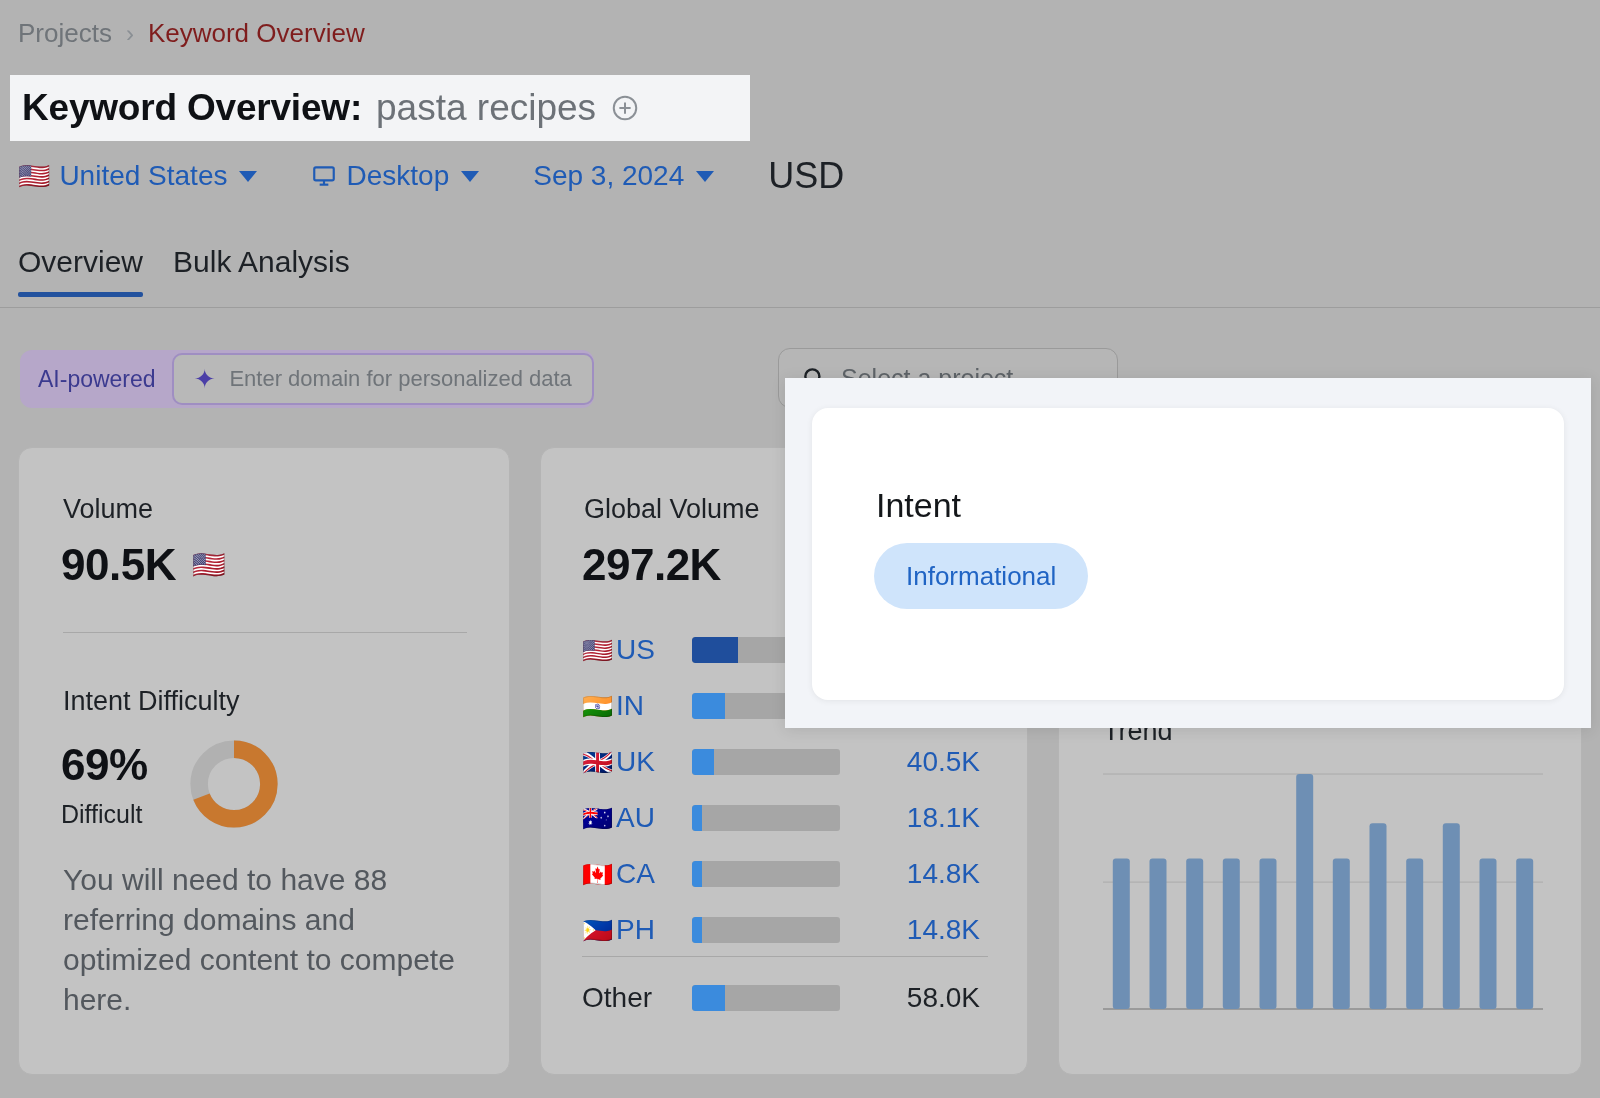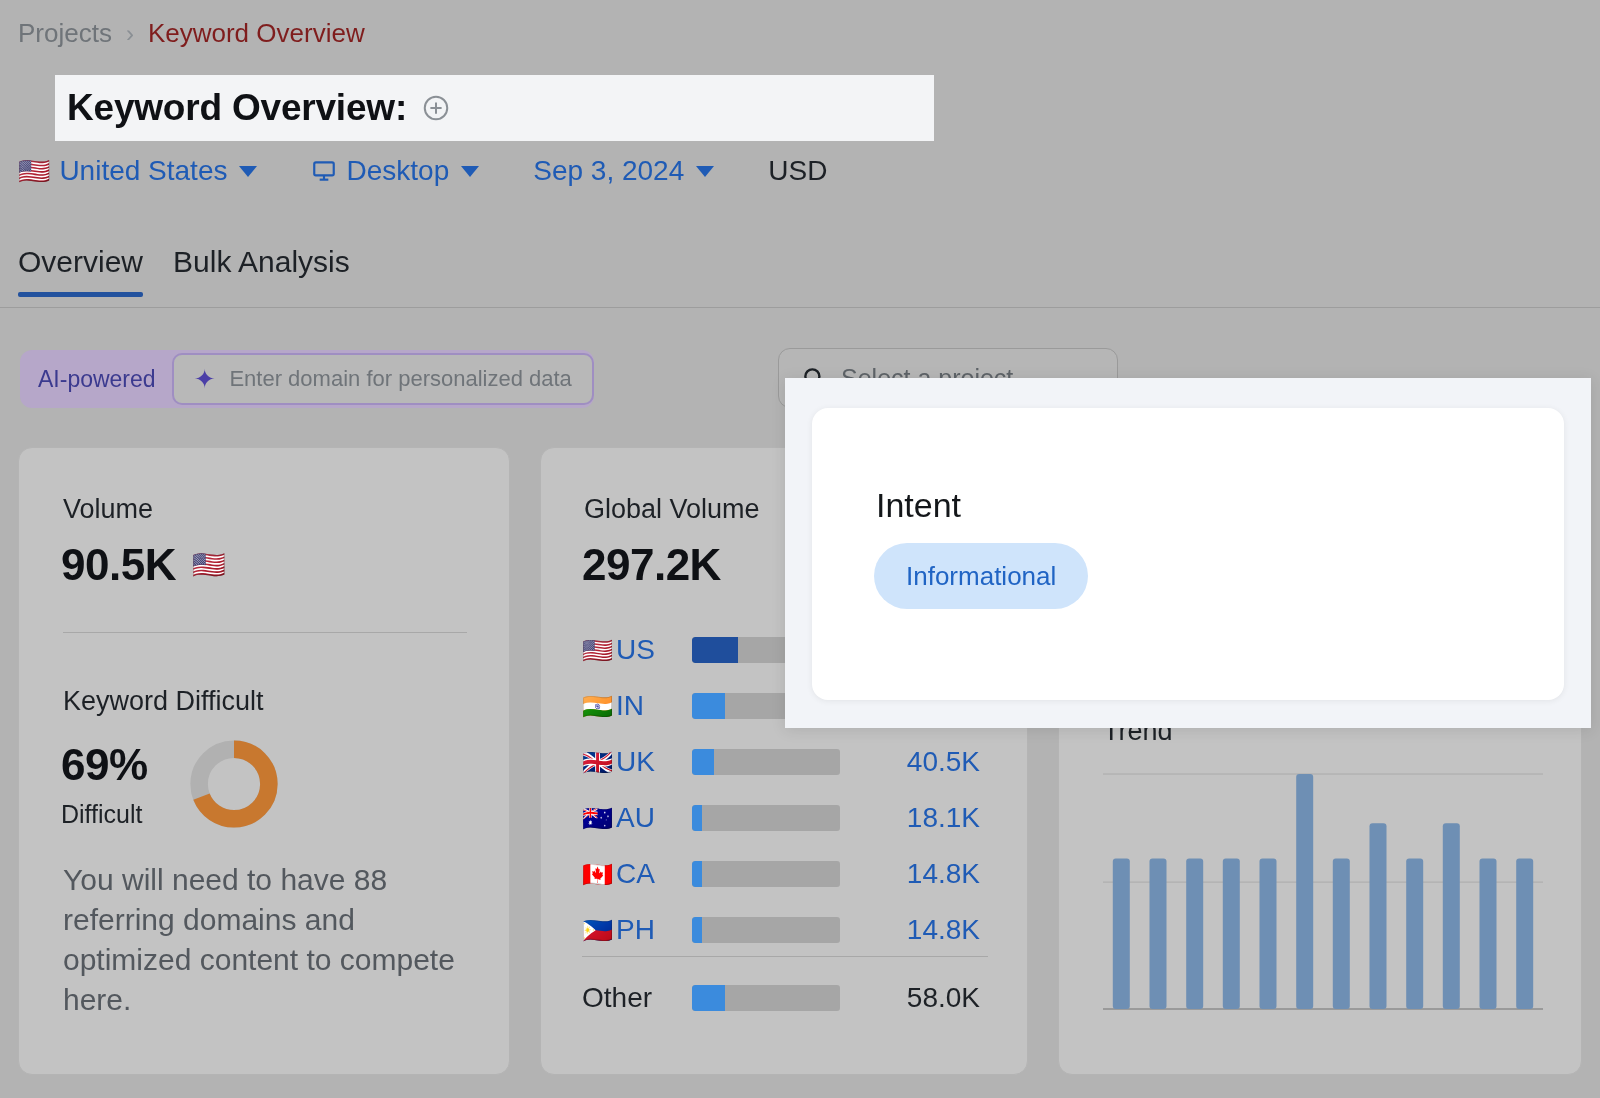--- a/index.html
+++ b/index.html
@@ -10,31 +10,31 @@
     -webkit-font-smoothing:antialiased;
   }
 
   
   .breadcrumb{position:absolute;left:18px;top:18px;display:flex;align-items:center;gap:14px;font-size:26px;}
   .bc-projects{color:#6f7479;}
   .bc-sep{color:#8a8f94;font-size:24px;line-height:1;}
   .bc-current{color:#7f1d1d;}
 
   
-  .title-wrap{position:absolute;left:10px;top:75px;width:879px;height:66px;background:#f3f4f6;display:flex;align-items:center;padding-left:12px;box-sizing:border-box;margin-left:45px;}
+  .title-wrap{position:absolute;left:10px;top:75px;width:740px;height:66px;background:#f3f4f6;display:flex;align-items:center;padding-left:12px;box-sizing:border-box;}
   .title-strong{font-size:37px;font-weight:bold;color:#0f1115;letter-spacing:-0.2px;}
   .title-kw{font-size:37px;color:#6d7278;margin-left:14px;}
   .plus-icon{margin-left:14px;width:30px;height:30px;color:#8b9096;display:inline-flex;align-items:center;justify-content:center;}
 
   
   .filters{position:absolute;left:18px;top:155px;display:flex;align-items:center;}
   .filter{display:flex;align-items:center;gap:9px;color:#1f5bb5;font-size:28px;margin-right:54px;}
   .filter .flag{font-size:26px;line-height:1;}
   .caret{width:0;height:0;border-left:9px solid transparent;border-right:9px solid transparent;border-top:11px solid #1f5bb5;margin-left:3px;}
-  .usd{color:#1d2126;font-size:28px;}
+  .usd{color:#1d2126;font-size:36px;}
   .monitor-ico{display:inline-block;width:26px;height:26px;color:#1f5bb5;}
 
   
   .tabs{position:absolute;left:18px;top:245px;display:flex;gap:30px;align-items:flex-end;}
   .tab{font-size:30px;color:#1d2126;padding-bottom:18px;position:relative;}
   .tab.active{font-weight:normal;}
   .tab.active:after{content:"";position:absolute;left:0;right:0;bottom:0;height:5px;background:#23529e;border-radius:2px;}
   .tab-rule{position:absolute;left:0;top:307px;width:1600px;height:1px;background:#9d9d9d;}
 
   
@@ -97,20 +97,21 @@
 <body>
 
 <div class="breadcrumb">
   <span class="bc-projects">Projects</span>
   <span class="bc-sep">›</span>
   <span class="bc-current">Keyword Overview</span>
 </div>
 
 <div class="title-wrap">
   <span class="title-strong">Keyword Overview:</span>
+  <span class="title-kw">pasta recipes</span>
   <span class="plus-icon">
     <svg width="30" height="30" viewBox="0 0 24 24" fill="none" stroke="currentColor" stroke-width="1.6">
       <circle cx="12" cy="12" r="9"></circle>
         <line x1="12" y1="7.5" x2="12" y2="16.5"></line>
         <line x1="7.5" y1="12" x2="16.5" y2="12"></line>
     </svg>
   </span>
 </div>
 
 <div class="filters">
@@ -164,21 +165,21 @@
 </div>
 
 <div class="card" id="card-volume">
   <div class="card-label vol-label">Volume</div>
   <div class="vol-value">
     <span class="card-big">90.5K</span>
     <span class="vol-flag">🇺🇸</span>
   </div>
   <div class="card-divider"></div>
 
-  <div class="card-label kd-label">Keyword Difficult</div>
+  <div class="card-label kd-label">Intent Difficulty</div>
   <div class="kd-row">
     <div class="kd-left">
       <span class="kd-pct">69%</span>
       <span class="kd-word">Difficult</span>
     </div>
     <svg class="kd-donut" id="kd-donut" viewBox="0 0 42 42">
         <circle cx="21" cy="21" r="15.9155" fill="none" stroke="#b1b1b1" stroke-width="8"></circle>
         <circle cx="21" cy="21" r="15.9155" fill="none" stroke="#c8782f" stroke-width="8" stroke-dasharray="69.00 31.00" transform="rotate(-90 21 21)"></circle>
       </svg>
   </div>

